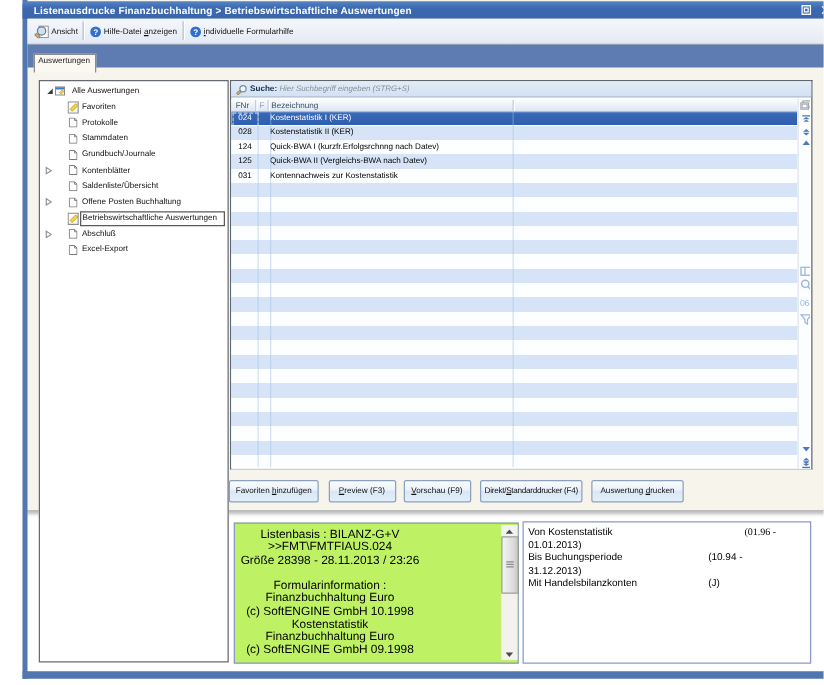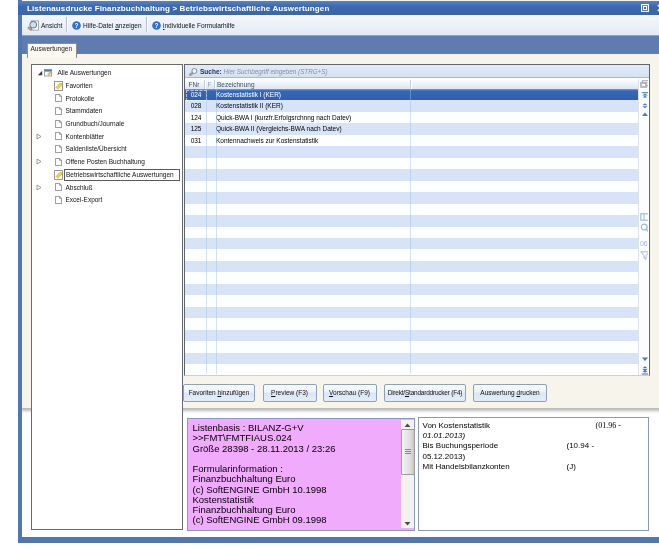--- a/index.html
+++ b/index.html
@@ -21,21 +21,21 @@
 #thead{position:absolute;left:0;top:14px;width:453px;height:10px;background:linear-gradient(180deg,#FFFFFF,#E9EFF7 60%,#DCE5F2);border-bottom:1px solid #94A3BC;font-size:6.5px;color:#3C5068;}
 .hsep{position:absolute;top:1px;width:1px;height:9px;background:#C2CEDF;box-shadow:1px 0 0 #fff;}
 #rows{position:absolute;left:0;top:23.7px;width:453px;height:285.8px;overflow:hidden;background:repeating-linear-gradient(180deg,#FDFEFF 0px,#FDFEFF 11.46px,#D7E4F7 11.46px,#D7E4F7 22.92px);}
 .row{position:absolute;left:0;width:453px;height:11.46px;font-size:6.5px;color:#000;}
 .row .fnr{position:absolute;left:0;top:2.3px;width:16.5px;text-align:right;}
 .row .bez{position:absolute;left:31px;top:2.3px;}
 .cline{position:absolute;top:0;width:1px;height:285.8px;background:rgba(160,190,225,0.45);}
 #strip{position:absolute;left:453px;top:13.5px;width:9px;height:296px;background:#FCFDFE;border-left:1px solid #DEE3EA;overflow:hidden;}
 #btnrow{position:absolute;left:0px;top:384px;width:659px;height:18px;}
 .btn{position:absolute;top:0;height:16px;background:linear-gradient(180deg,#F9FCFE,#E9F1FA 45%,#D9E7F5 50%,#E3EEF9);border:1px solid #8DA0BE;border-radius:2px;font-size:6.5px;color:#111;text-align:center;line-height:15px;}
-#lpanel{position:absolute;left:168.5px;top:418px;width:226.5px;height:111px;background:#f0abfc;border:1px solid #8A97C9;}
+#lpanel{position:absolute;left:168.5px;top:418px;width:226.5px;height:111px;background:#bef264;border:1px solid #8A97C9;text-align:center;}
 #lptext{position:absolute;left:5px;top:4px;font-size:9.5px;color:#000;line-height:10.25px;white-space:pre;}
 #lscroll{position:absolute;right:0.5px;top:1px;width:13px;height:108px;background:#F3F2EF;}
 #rpanel{position:absolute;left:399.5px;top:417px;width:229.5px;height:112px;background:#fff;border:1px solid #8A97C9;}
 .rl{position:absolute;font-size:8px;color:#000;}
 .u{text-decoration:underline;}
 </style></head><body>
 <div id="scr">
 <div id="win">
  <div class="frame" style="left:0;top:0;width:4px;height:543px;"></div>
  <div class="frame" style="left:644px;top:0;width:6px;height:543px;"></div>
@@ -279,21 +279,21 @@
     <div class="abs" style="left:3px;top:19px;width:6px;height:1px;background:#8a8a8a;box-shadow:0 2px 0 #8a8a8a,0 4px 0 #8a8a8a;"></div>
   </div>
   <svg class="abs" style="left:3px;top:101px;" width="7" height="5" viewBox="0 0 7 5">
             <path d="M3.5 4.5 L6.5 1 H0.5 Z" fill="#4a4a4a"></path>
           </svg>
  </div>
       </div>
  <div id="rpanel">
   <div class="rl" style="left:4px;top:3px;">Von Kostenstatistik</div>
   <div class="rl" style="left:177px;top:3px;font-family:Liberation Serif, serif;">(01.96 -</div>
-  <div class="rl" style="left:4px;top:13.2px;font-style:italic;">01.01.2013)</div>
+  <div class="rl" style="left:4px;top:13.2px;">01.01.2013)</div>
   <div class="rl" style="left:4px;top:23.4px;">Bis Buchungsperiode</div>
   <div class="rl" style="left:148px;top:23.4px;">(10.94 -</div>
-  <div class="rl" style="left:4px;top:33.6px;">05.12.2013)</div>
+  <div class="rl" style="left:4px;top:33.6px;">31.12.2013)</div>
   <div class="rl" style="left:4px;top:43.8px;">Mit Handelsbilanzkonten</div>
   <div class="rl" style="left:148px;top:43.8px;">(J)</div>
  </div>
 </div>
 </div>
 
 </body></html>

